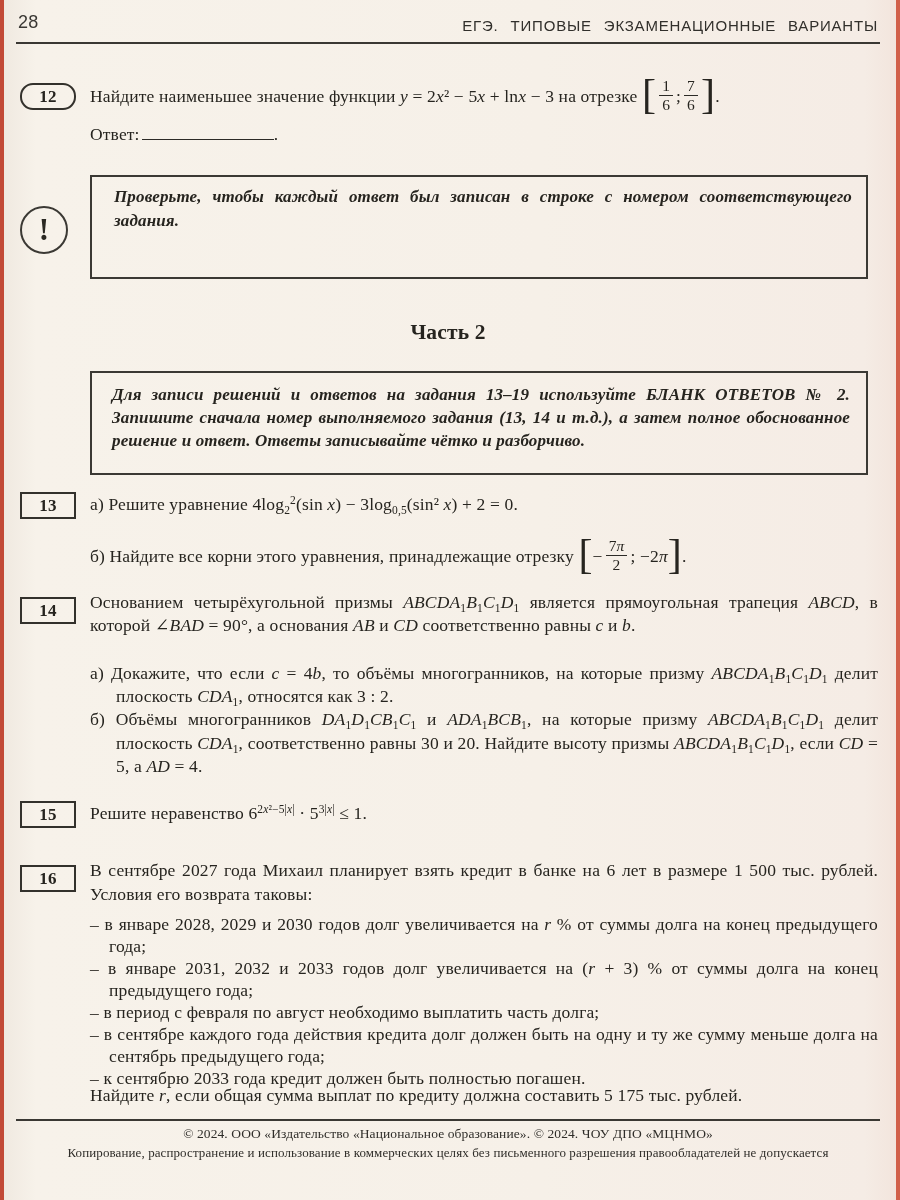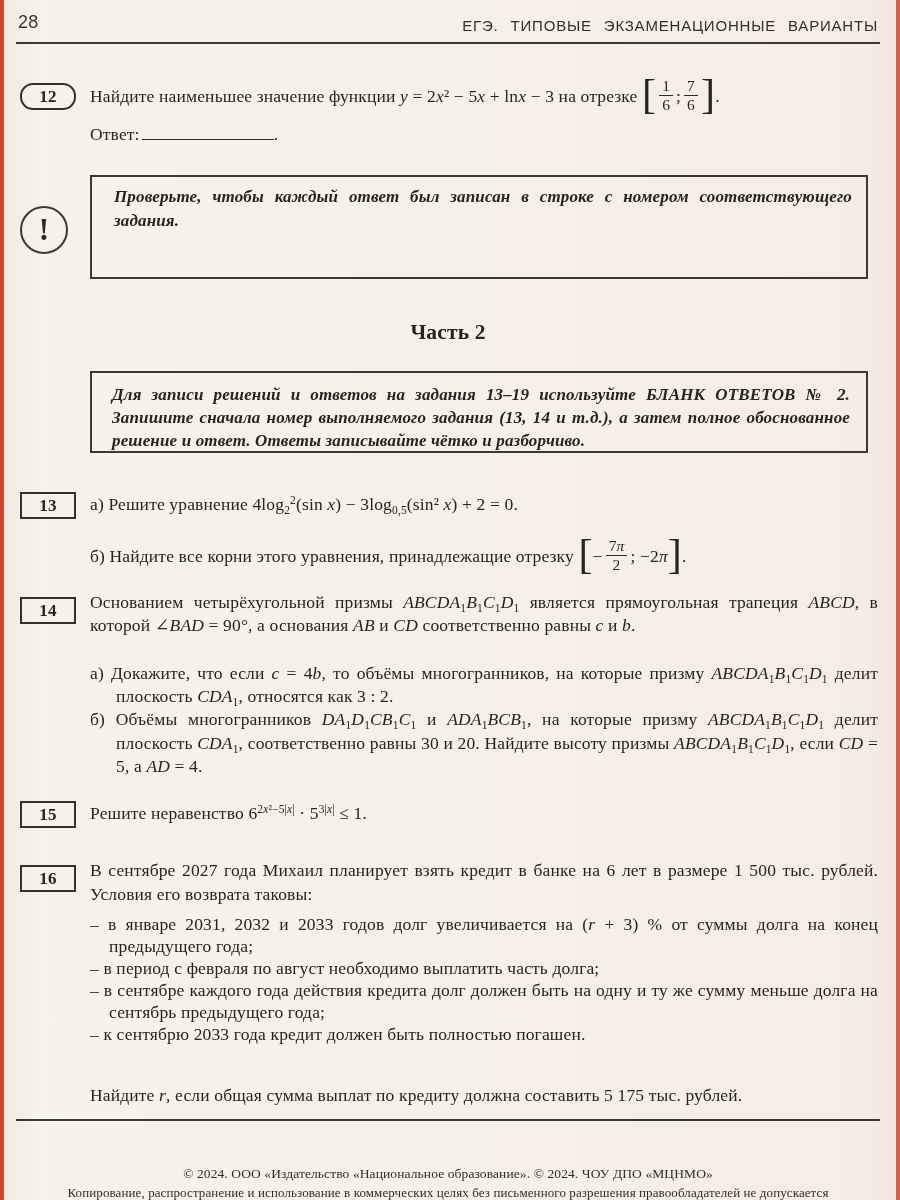--- a/index.html
+++ b/index.html
@@ -46,37 +46,37 @@
     position:absolute;left:90px;width:778px;box-sizing:border-box;border:2px solid #3b3934;
     font-weight:bold;font-style:italic;font-size:17px;
   }
   .notice p{margin:0;}
   .warn-box{top:175px;height:104px;padding:8px 14px 0 22px;line-height:23.5px;}
   .warn-icon{
     position:absolute;left:20px;top:206px;width:44px;height:44px;border:2px solid #3b3934;border-radius:50%;
     text-align:center;font-weight:bold;font-size:31px;line-height:44px;color:#2b2923;
   }
   .part-title{position:absolute;left:16px;width:864px;top:320px;text-align:center;font-size:21.5px;font-weight:bold;}
-  .instr-box{top:371px;height:82px;padding:10px 16px 0 20px;line-height:23px;text-align:justify;}
+  .instr-box{top:371px;height:104px;padding:10px 16px 0 20px;line-height:23px;text-align:justify;}
 
   .line13a{top:494px;white-space:nowrap;}
   .line13b{top:527px;height:58px;line-height:58px;white-space:nowrap;}
 
   .block14intro{top:592px;line-height:20.8px;}
   .block14ab{top:663px;line-height:21.2px;}
   .hang{padding-left:26px;text-indent:-26px;text-align:justify;}
 
   .line15{top:798px;line-height:30px;white-space:nowrap;}
 
   .block16intro{top:859px;line-height:23.5px;}
   .block16list{top:913px;line-height:22px;}
   .hang16{padding-left:19px;text-indent:-19px;text-align:justify;}
   .block16final{top:1084px;line-height:23px;}
 
-  .footer-line{position:absolute;left:16px;width:864px;text-align:center;font-size:13.5px;color:#2f2d29;letter-spacing:0.1px;margin-top:40px;}
+  .footer-line{position:absolute;left:16px;width:864px;text-align:center;font-size:13.5px;color:#2f2d29;letter-spacing:0.1px;}
   .footer-l1{top:1126px;}
   .footer-l2{top:1145px;font-size:13px;}
 </style>
 </head>
 <body>
 
 <div class="edge edge-left"></div>
 <div class="edge edge-right"></div>
 
 <div class="page-num">28</div>
@@ -113,20 +113,21 @@
   <div class="hang"><span class="m-r">а) Докажите, что если </span><span class="m-i">c</span><span class="m-r"> = 4</span><span class="m-i">b</span><span class="m-r">, то объёмы многогранников, на которые призму </span><span class="m-i">ABCDA</span><span class="m-sub">1</span><span class="m-i">B</span><span class="m-sub">1</span><span class="m-i">C</span><span class="m-sub">1</span><span class="m-i">D</span><span class="m-sub">1</span><span class="m-r"> делит плоскость </span><span class="m-i">CDA</span><span class="m-sub">1</span><span class="m-r">, относятся как 3 : 2.</span></div>
   <div class="hang"><span class="m-r">б) Объёмы многогранников </span><span class="m-i">DA</span><span class="m-sub">1</span><span class="m-i">D</span><span class="m-sub">1</span><span class="m-i">CB</span><span class="m-sub">1</span><span class="m-i">C</span><span class="m-sub">1</span><span class="m-r"> и </span><span class="m-i">ADA</span><span class="m-sub">1</span><span class="m-i">BCB</span><span class="m-sub">1</span><span class="m-r">, на которые призму </span><span class="m-i">ABCDA</span><span class="m-sub">1</span><span class="m-i">B</span><span class="m-sub">1</span><span class="m-i">C</span><span class="m-sub">1</span><span class="m-i">D</span><span class="m-sub">1</span><span class="m-r"> делит плоскость </span><span class="m-i">CDA</span><span class="m-sub">1</span><span class="m-r">, соответственно равны 30 и 20. Найдите высоту призмы </span><span class="m-i">ABCDA</span><span class="m-sub">1</span><span class="m-i">B</span><span class="m-sub">1</span><span class="m-i">C</span><span class="m-sub">1</span><span class="m-i">D</span><span class="m-sub">1</span><span class="m-r">, если </span><span class="m-i">CD</span><span class="m-r"> = 5, а </span><span class="m-i">AD</span><span class="m-r"> = 4.</span></div>
 </div>
 
 <div class="pnum" id="pn15">15</div>
 <div class="content line15"><span class="m-r">Решите неравенство  6</span><span class="m-sup">2</span><span class="m-supi">x</span><span class="m-sup">²−5|</span><span class="m-supi">x</span><span class="m-sup">|</span><span class="m-r"> · 5</span><span class="m-sup">3|</span><span class="m-supi">x</span><span class="m-sup">|</span><span class="m-r"> ≤ 1.</span></div>
 
 <div class="pnum" id="pn16">16</div>
 <div class="content block16intro just"><span class="m-r">В сентябре 2027 года Михаил планирует взять кредит в банке на 6 лет в размере 1 500 тыс. рублей. Условия его возврата таковы:</span></div>
 <div class="content block16list">
+  <div class="hang16"><span class="m-r">– в январе 2028, 2029 и 2030 годов долг увеличивается на </span><span class="m-i">r</span><span class="m-r"> % от суммы долга на конец предыдущего года;</span></div>
   <div class="hang16"><span class="m-r">– в январе 2031, 2032 и 2033 годов долг увеличивается на (</span><span class="m-i">r</span><span class="m-r"> + 3) % от суммы долга на конец предыдущего года;</span></div>
   <div class="hang16"><span class="m-r">– в период с февраля по август необходимо выплатить часть долга;</span></div>
   <div class="hang16"><span class="m-r">– в сентябре каждого года действия кредита долг должен быть на одну и ту же сумму меньше долга на сентябрь предыдущего года;</span></div>
   <div class="hang16"><span class="m-r">– к сентябрю 2033 года кредит должен быть полностью погашен.</span></div>
 </div>
 <div class="content block16final"><span class="m-r">Найдите </span><span class="m-i">r</span><span class="m-r">, если общая сумма выплат по кредиту должна составить 5 175 тыс. рублей.</span></div>
 
 <div class="rule footer-rule"></div>
 <div class="footer-line footer-l1">© 2024. ООО «Издательство «Национальное образование». © 2024. ЧОУ ДПО «МЦНМО»</div>
 <div class="footer-line footer-l2">Копирование, распространение и использование в коммерческих целях без письменного разрешения правообладателей не допускается</div>

